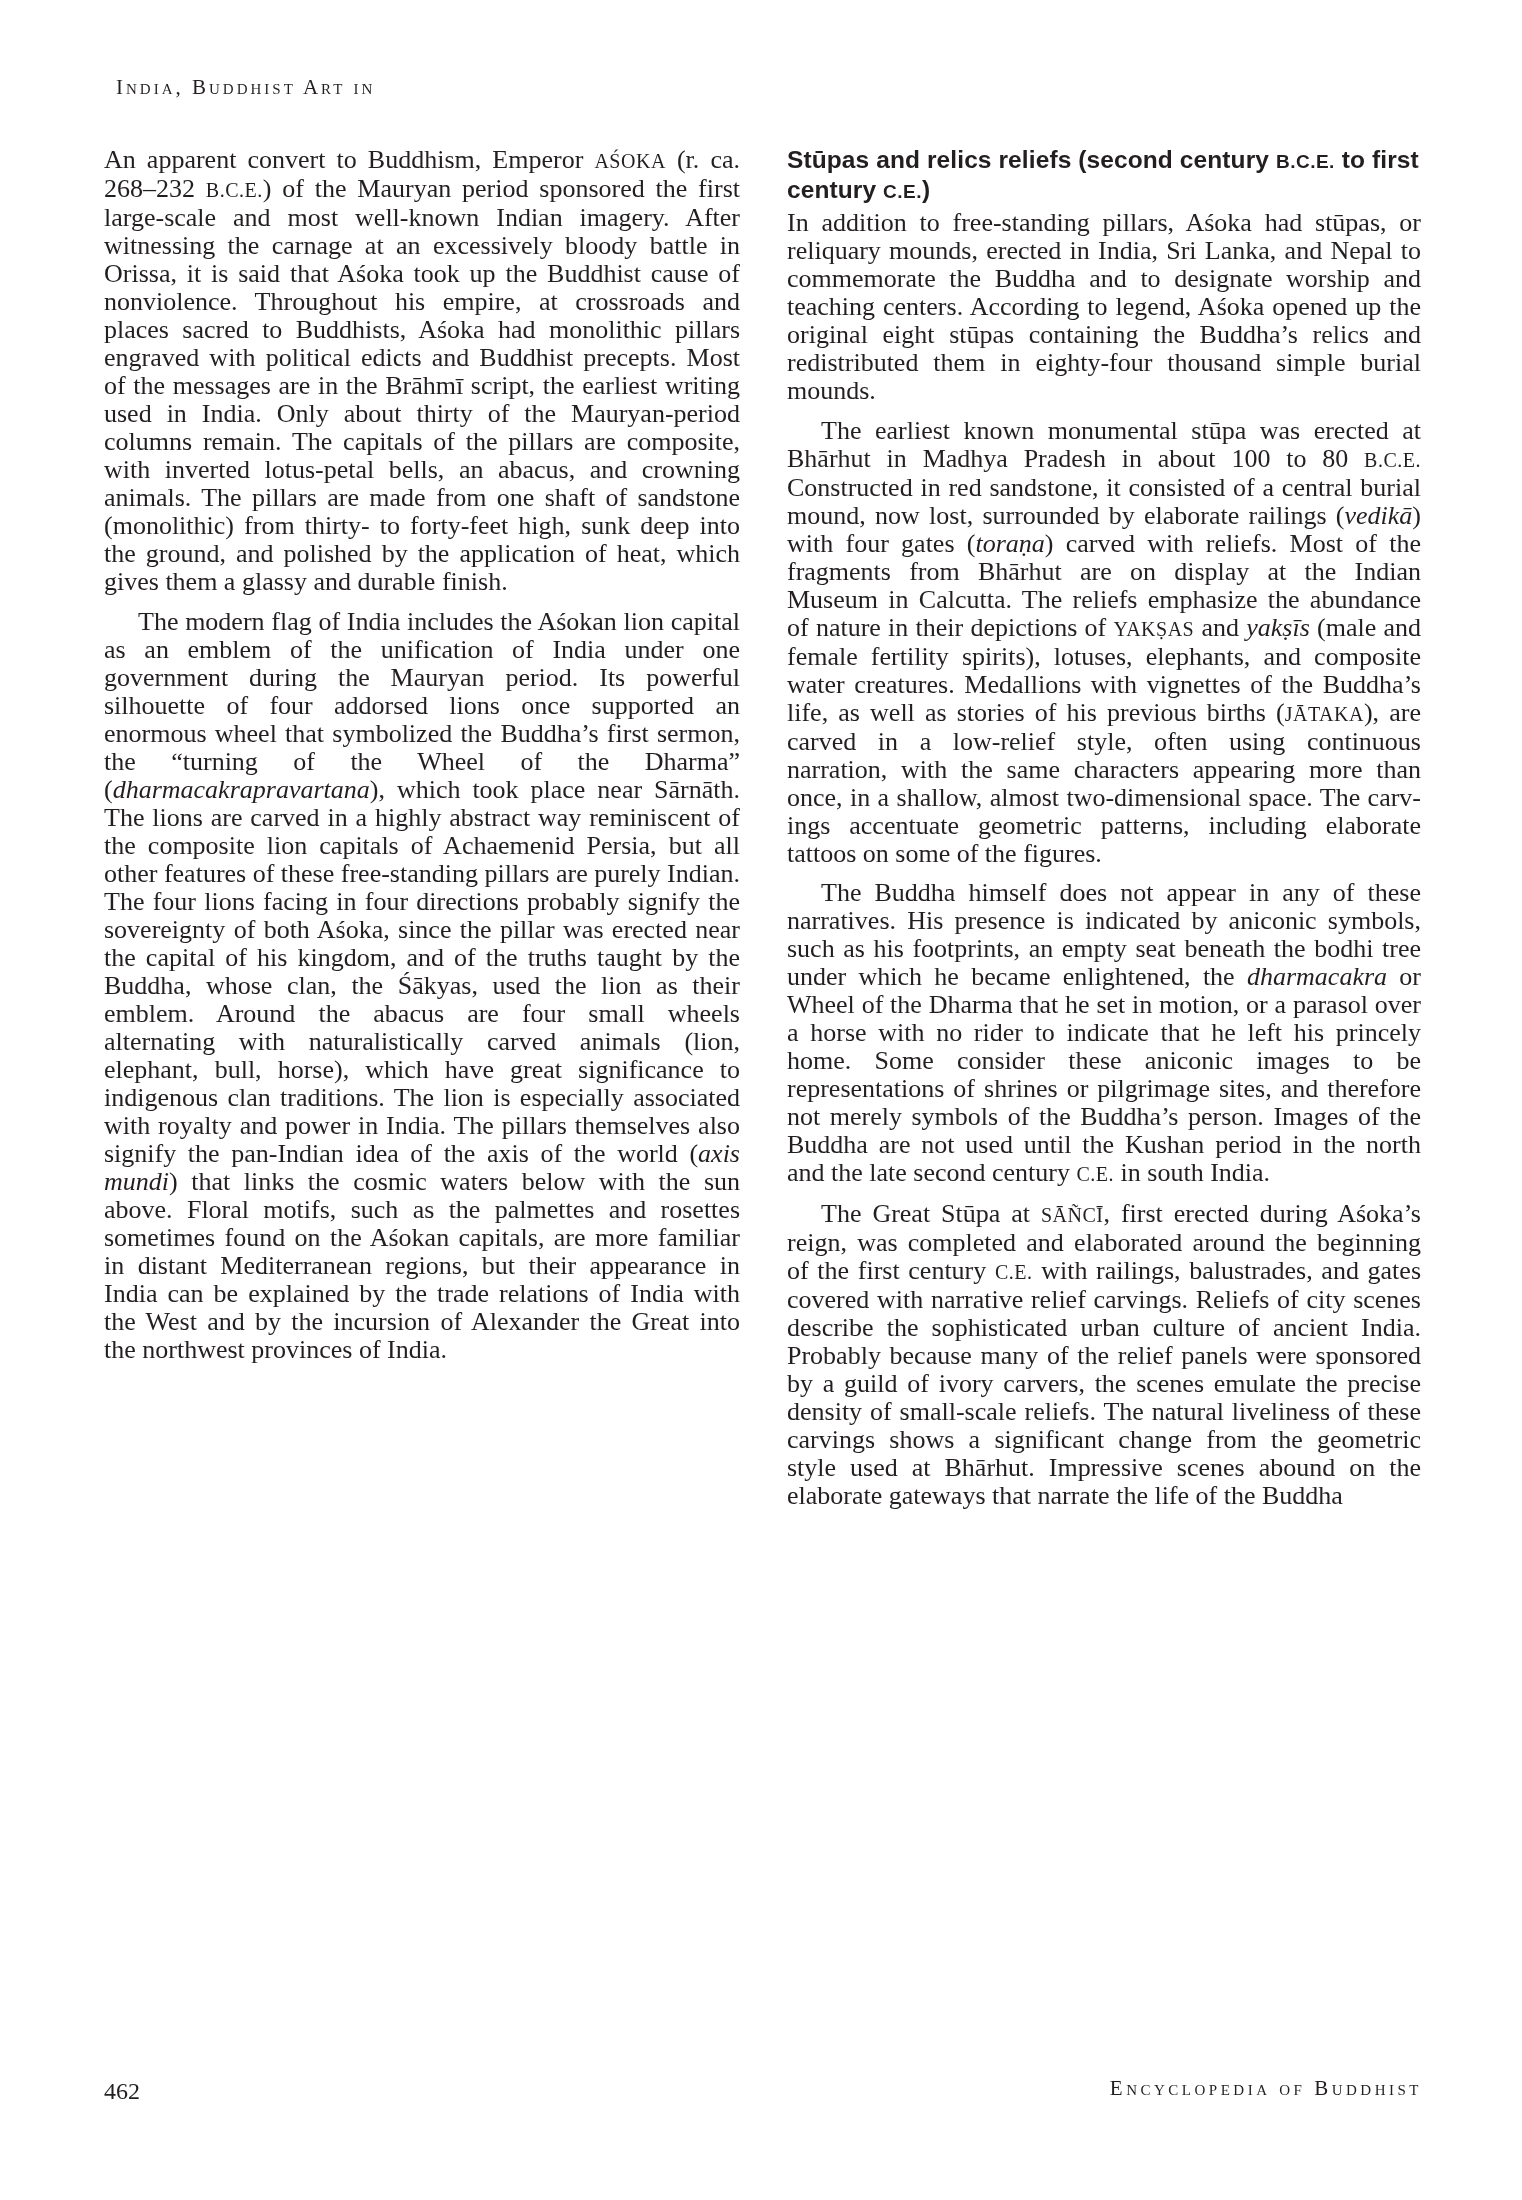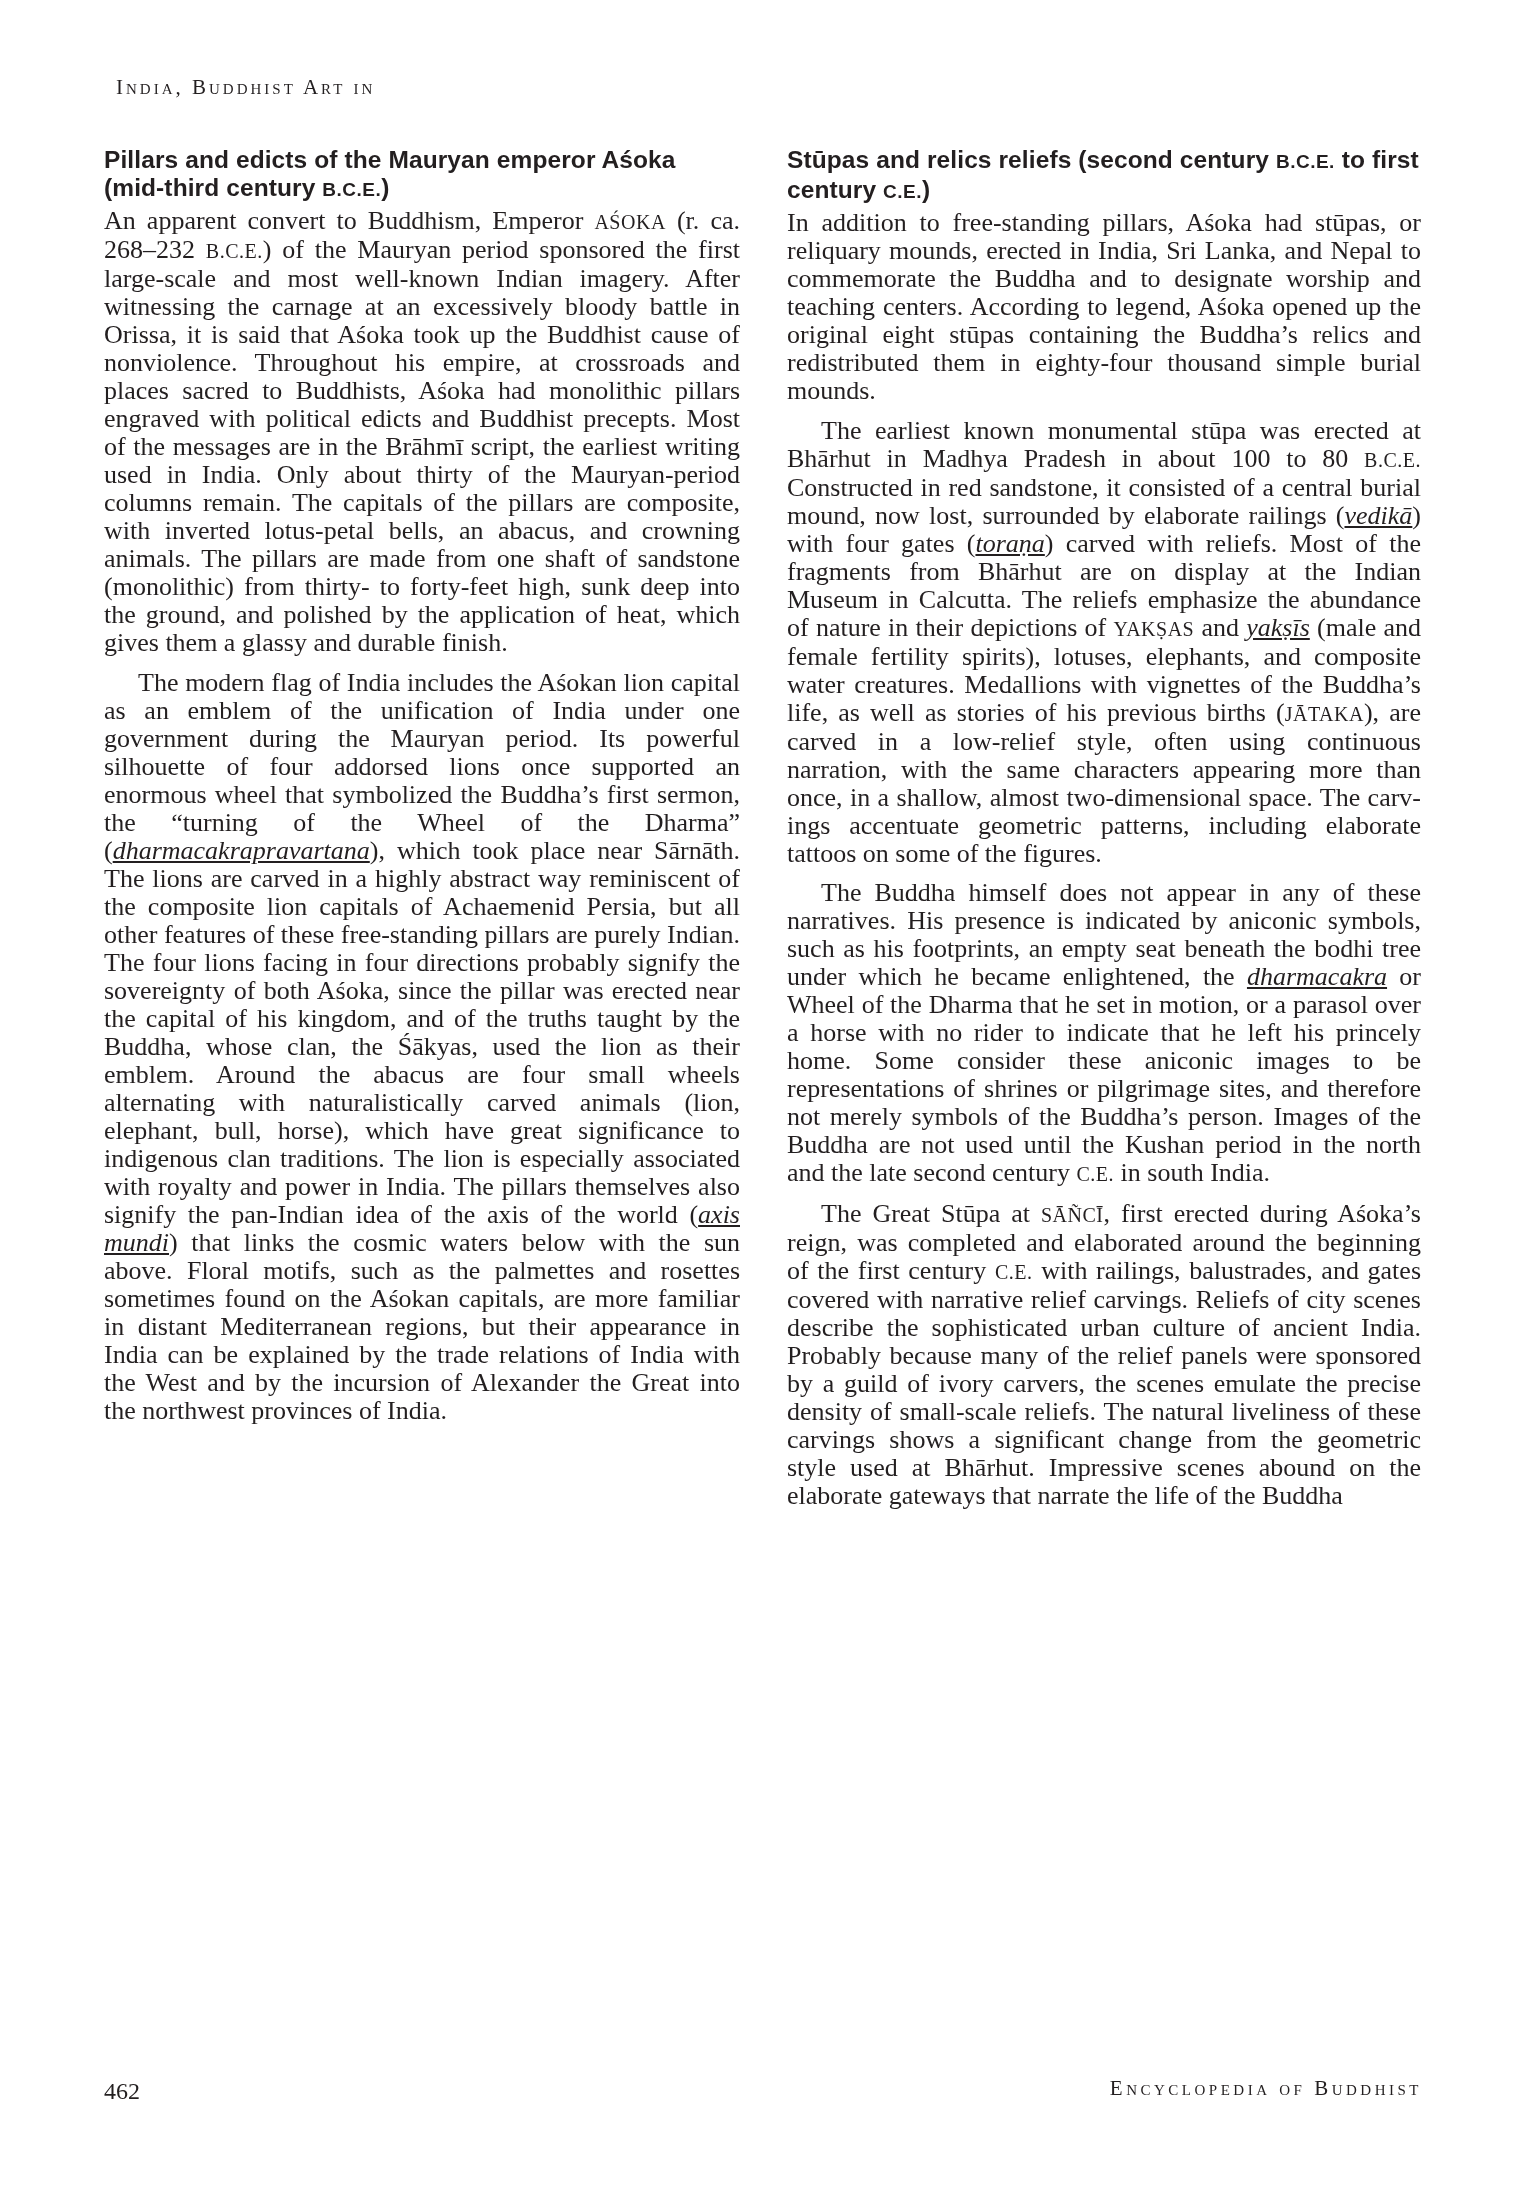--- a/index.html
+++ b/index.html
@@ -55,21 +55,21 @@
       hyphens: manual;
     }
     .para + .para {
       text-indent: 34px;
       margin-top: 11.5px;
     }
     .para .smallcap {
       font-size: 20px;
       letter-spacing: 0.5px;
     }
-    .para i { font-style: italic; text-decoration: underline; }
+    .para i { font-style: italic; }
 
     .footer-page {
       position: absolute;
       left: 104px;
       top: 2077px;
       font-size: 24px;
       line-height: 28px;
     }
     .footer-title {
       position: absolute;
@@ -81,21 +81,20 @@
       line-height: 28px;
       white-space: nowrap;
     }
   </style>
 </head>
 <body>
 
 <div class="running-head">India, Buddhist Art in</div>
 
 <div class="column col-left">
-  <h2 class="section-heading"><span>Pillars and edicts of the Mauryan emperor Aśoka (mid-third century </span><span class="sc">B.C.E.</span><span>)</span></h2>
   <div>
       <p class="para">An apparent convert to Buddhism, Emperor <span class="smallcap">AŚOKA</span> (r. ca. 268–232 <span class="smallcap">B.C.E.</span>) of the Mauryan period spon­sored the first large-scale and most well-known Indian imagery. After witnessing the carnage at an excessively bloody battle in Orissa, it is said that Aśoka took up the Buddhist cause of nonviolence. Throughout his empire, at crossroads and places sacred to Buddhists, Aśoka had monolithic pillars engraved with political edicts and Buddhist precepts. Most of the messages are in the Brāhmī script, the earliest writing used in India. Only about thirty of the Mauryan-period columns remain. The capitals of the pillars are com­posite, with inverted lotus-petal bells, an abacus, and crowning animals. The pillars are made from one shaft of sandstone (monolithic) from thirty- to forty-feet high, sunk deep into the ground, and polished by the application of heat, which gives them a glassy and durable finish.</p>
       <p class="para">The modern flag of India includes the Aśokan lion capital as an emblem of the unification of India un­der one government during the Mauryan period. Its powerful silhouette of four addorsed lions once sup­ported an enormous wheel that symbolized the Bud­dha’s first sermon, the “turning of the Wheel of the Dharma” (<i>dharmacakrapravartana</i>), which took place near Sārnāth. The lions are carved in a highly abstract way reminiscent of the composite lion cap­itals of Achaemenid Persia, but all other features of these free-standing pillars are purely Indian. The four lions facing in four directions probably signify the sovereignty of both Aśoka, since the pillar was erected near the capital of his kingdom, and of the truths taught by the Buddha, whose clan, the Śākyas, used the lion as their emblem. Around the abacus are four small wheels alternating with naturalistically carved animals (lion, elephant, bull, horse), which have great significance to indigenous clan traditions. The lion is especially associated with royalty and power in India. The pillars themselves also signify the pan-Indian idea of the axis of the world (<i>axis mundi</i>) that links the cosmic waters below with the sun above. Floral motifs, such as the palmettes and rosettes sometimes found on the Aśokan capitals, are more familiar in distant Mediterranean regions, but their appearance in India can be explained by the trade relations of India with the West and by the in­cursion of Alexander the Great into the northwest provinces of India.</p>
     </div>
 </div>
 
 <div class="column col-right">
   <h2 class="section-heading"><span>Stūpas and relics reliefs (second century </span><span class="sc">B.C.E.</span><span> to first century </span><span class="sc">C.E.</span><span>)</span></h2>
   <div>
       <p class="para">In addition to free-standing pillars, Aśoka had stūpas, or reliquary mounds, erected in India, Sri Lanka, and Nepal to commemorate the Buddha and to designate worship and teaching centers. According to legend, Aśoka opened up the original eight stūpas containing the Buddha’s relics and redistributed them in eighty-four thousand simple burial mounds.</p>

